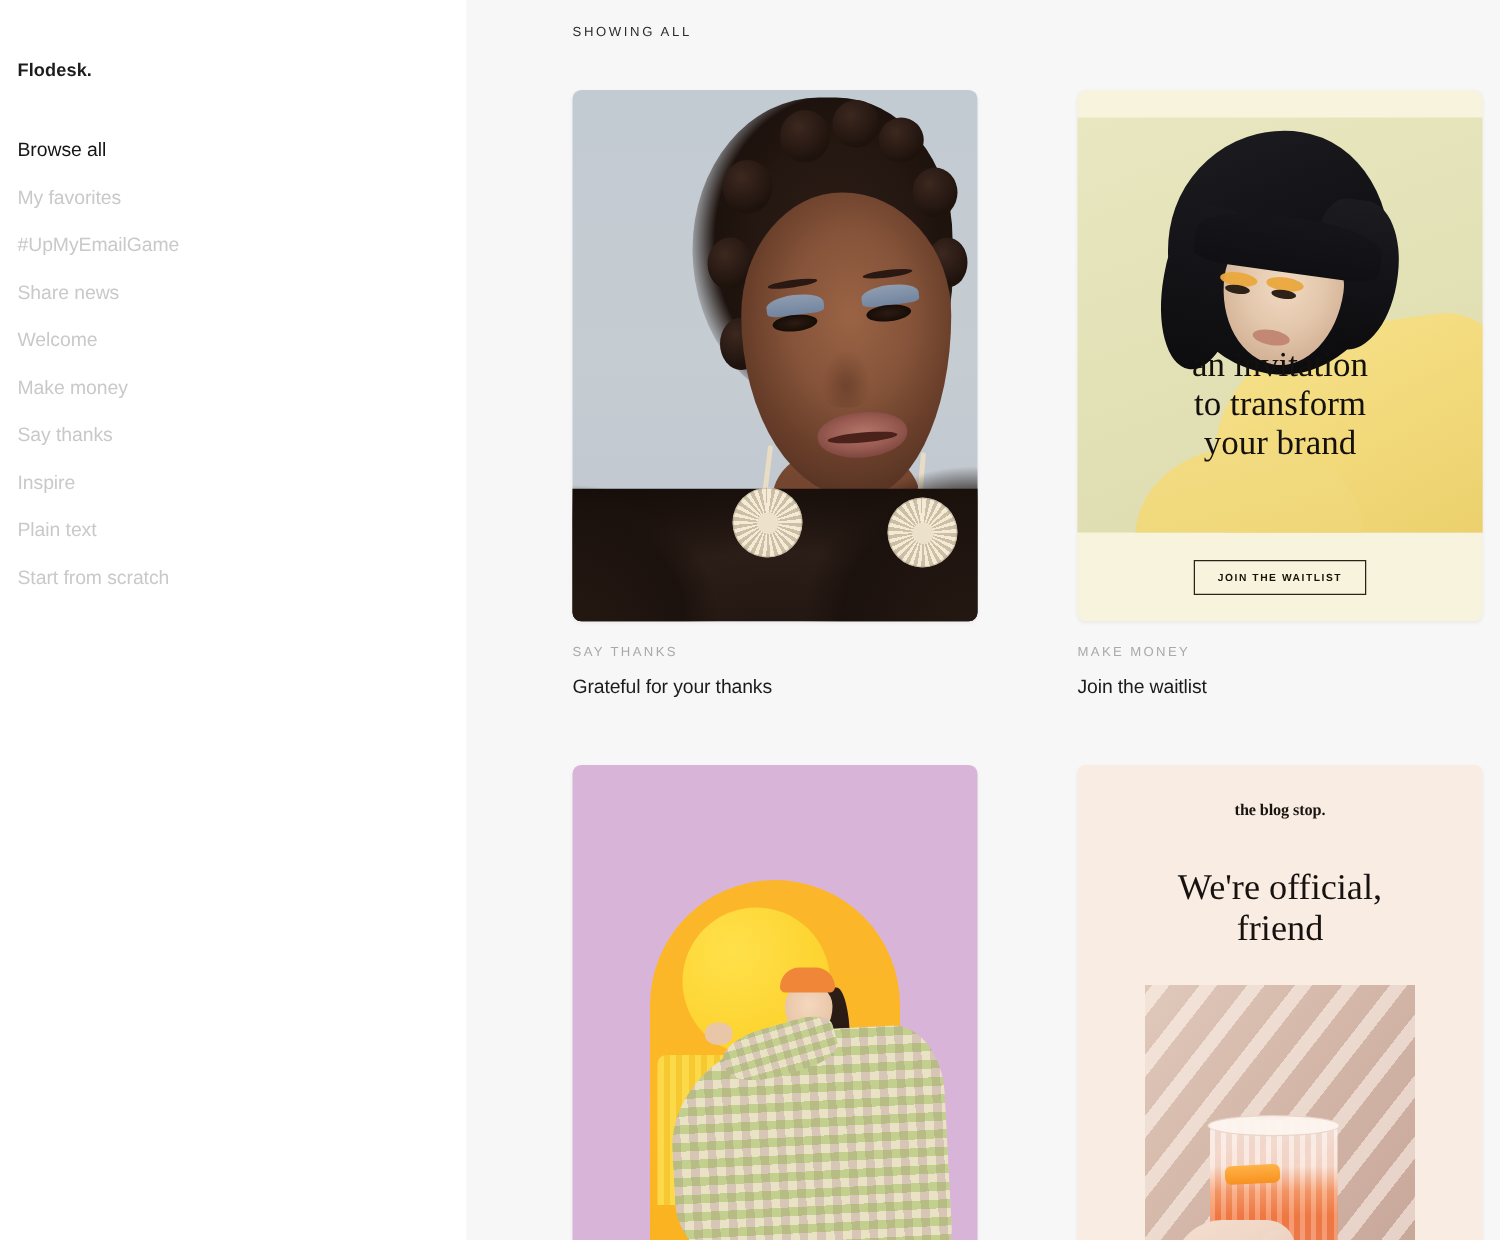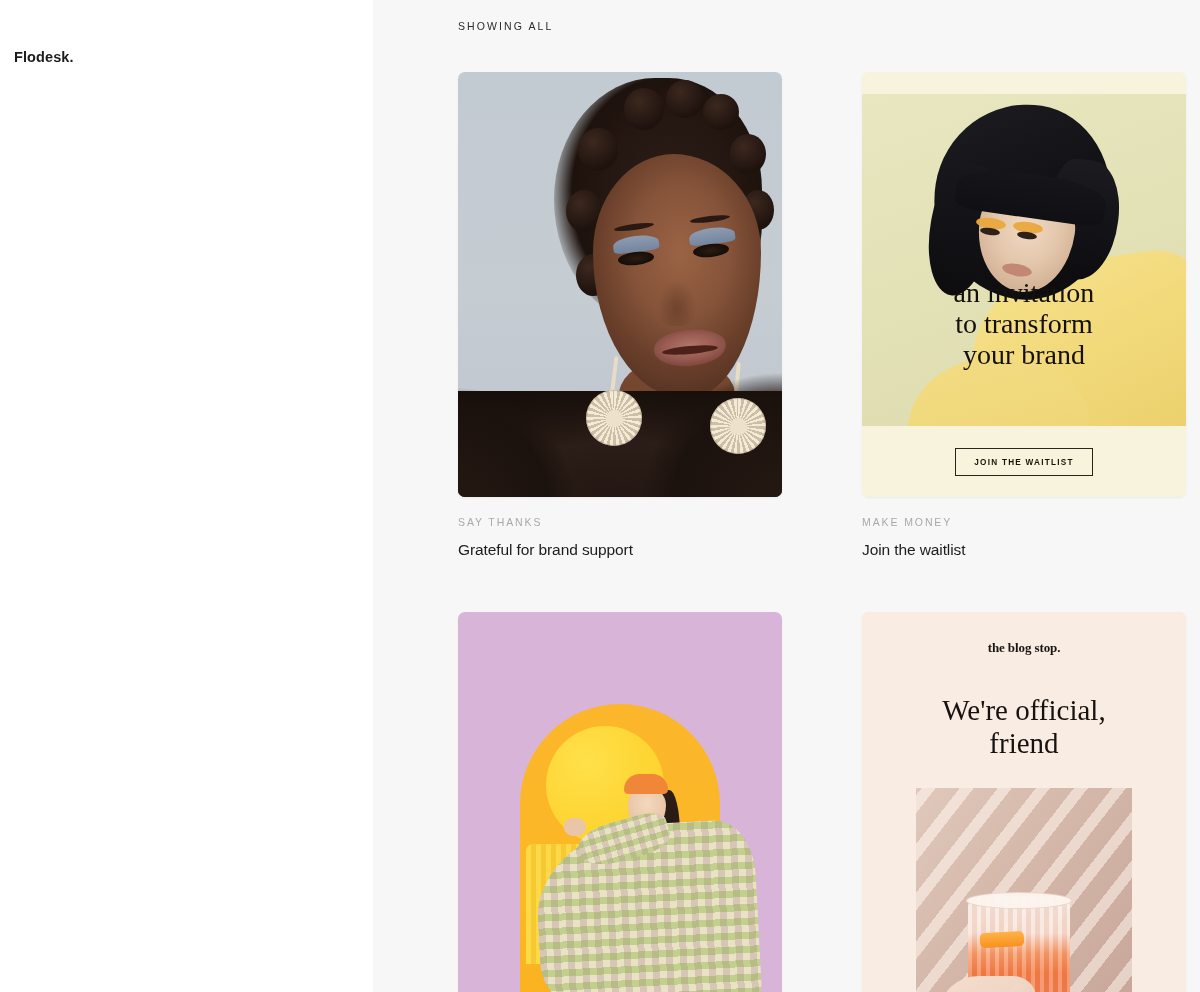--- a/index.html
+++ b/index.html
@@ -582,20 +582,32 @@
 </head>
 <body>
 
 <div class="app">
 
   <aside class="sidebar">
 
     <div class="brand">Flodesk.</div>
 
 
+    <ul class="nav-list">
+      <li class="nav-item active">Browse all</li>
+      <li class="nav-item">My favorites</li>
+      <li class="nav-item">#UpMyEmailGame</li>
+      <li class="nav-item">Share news</li>
+      <li class="nav-item">Welcome</li>
+      <li class="nav-item">Make money</li>
+      <li class="nav-item">Say thanks</li>
+      <li class="nav-item">Inspire</li>
+      <li class="nav-item">Plain text</li>
+      <li class="nav-item">Start from scratch</li>
+    </ul>
 
   </aside>
 
   <section class="main">
 
     <div class="showing-label">SHOWING ALL</div>
 
     <div class="card-grid">
 
       <article class="card">
@@ -630,21 +642,21 @@
               <div class="bj-earring-inner"></div>
             </div>
             <div class="bj-earring bj-earring-r">
               <div class="bj-earring-inner"></div>
             </div>
           </div>
           <div class="bonjour-word">BONJOUR</div>
         </div>
         <div class="card-meta">
           <div class="card-category">SAY THANKS</div>
-          <div class="card-title">Grateful for brand support</div>
+          <div class="card-title">Grateful for your thanks</div>
         </div>
       </article>
 
       <article class="card">
         <div class="thumb thumb-invite">
           <div class="invite-photo">
             <div class="iv-shirt"></div>
             <div class="iv-hair"></div>
             <div class="iv-hair-l"></div>
             <div class="iv-hair-r"></div>

